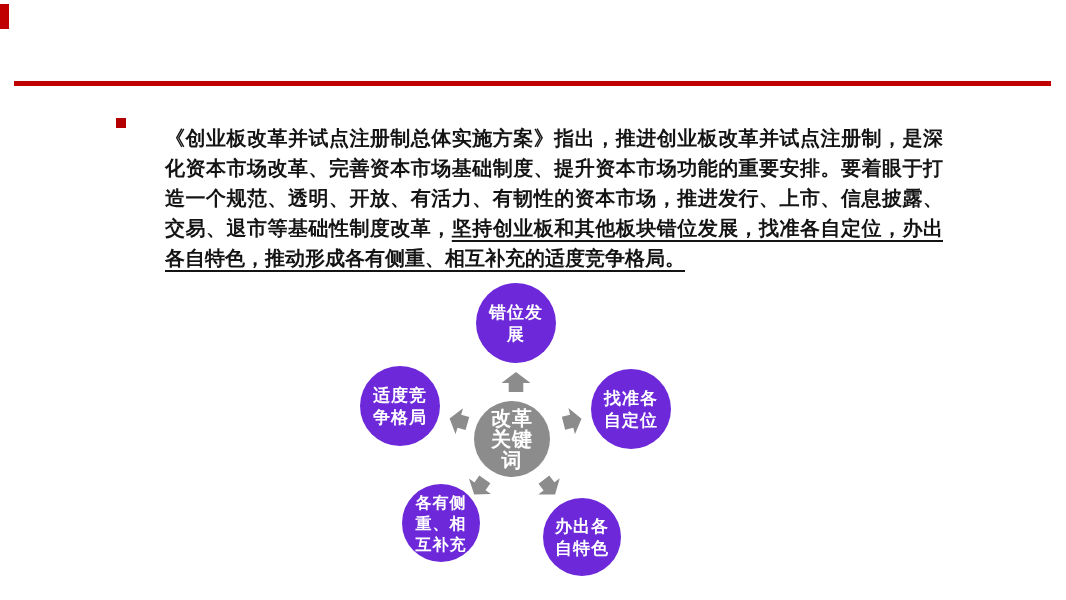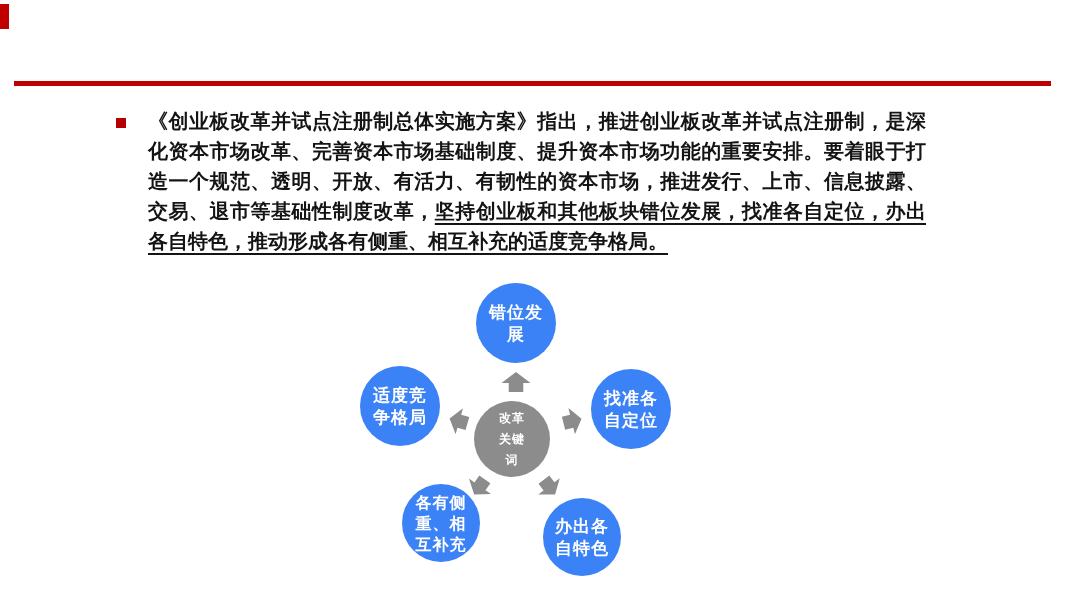--- a/index.html
+++ b/index.html
@@ -8,38 +8,38 @@
 
   .corner-bar{position:absolute;left:0;top:4px;width:9px;height:25px;background:#C00000;}
 
   .title{position:absolute;left:30px;top:22px;font-size:32px;font-weight:bold;
          color:#C00000;letter-spacing:1px;white-space:nowrap;}
 
   .divider{position:absolute;left:14px;top:81px;width:1037px;height:5px;background:#C00000;}
 
   .bullet{position:absolute;left:116px;top:118px;width:10px;height:10px;background:#B40000;}
 
-  .para{position:absolute;left:148px;top:106px;width:778px;margin:0;
+  .para{position:absolute;left:148px;top:106px;width:778px;margin:17px;
         font-family:"DejaVu Serif",serif;font-size:20px;line-height:30px;
         color:#141414;text-align:justify;font-weight:600;}
   .para .emph{font-weight:800;text-decoration:underline;
               text-decoration-thickness:2px;text-underline-offset:5px;}
 
-  .node{position:absolute;border-radius:50%;background:#3b82f6;color:#ffffff;
+  .node{position:absolute;border-radius:50%;background:#6d28d9;color:#ffffff;
         display:flex;align-items:center;justify-content:center;text-align:center;
         font-family:"DejaVu Serif",serif;font-weight:bold;font-size:17px;
         line-height:22px;letter-spacing:1px;}
   .node-label{white-space:pre-line;}
   .node-top{left:476px;top:283px;width:80px;height:80px;}
   .node-right{left:591px;top:369px;width:80px;height:80px;}
   .node-bottom-right{left:543px;top:498px;width:78px;height:78px;}
   .node-bottom-left{left:402px;top:484px;width:78px;height:78px;font-size:16px;line-height:21px;}
   .node-left{left:360px;top:366px;width:80px;height:80px;}
   .node-center{left:474px;top:401px;width:76px;height:76px;background:#8C8C8C;
-               font-size:12px;line-height:21px;}
+               font-size:20px;line-height:21px;}
 
   .arrow{position:absolute;}
   .arrow-up{left:500px;top:372px;}
   .arrow-ul{left:445px;top:411px;transform:rotate(-74deg);}
   .arrow-ur{left:559px;top:411px;transform:rotate(76deg);}
   .arrow-dl{left:466px;top:477px;transform:rotate(-145deg);}
   .arrow-dr{left:536px;top:477px;transform:rotate(143deg);}
 </style>
 </head>
 <body>

